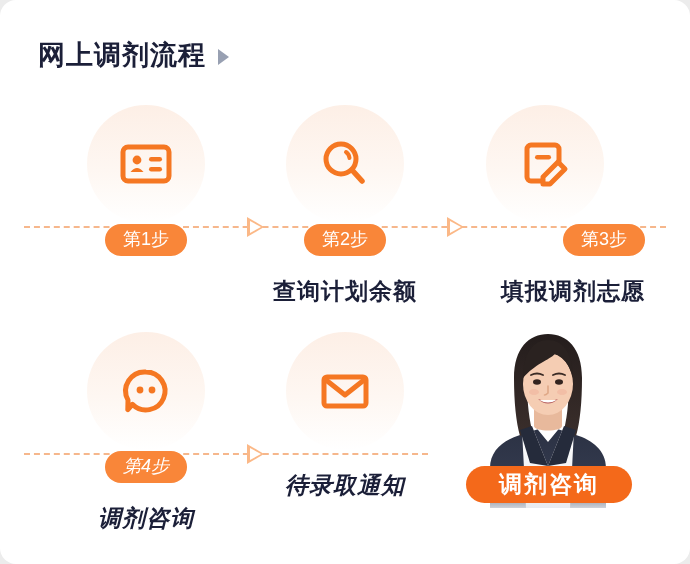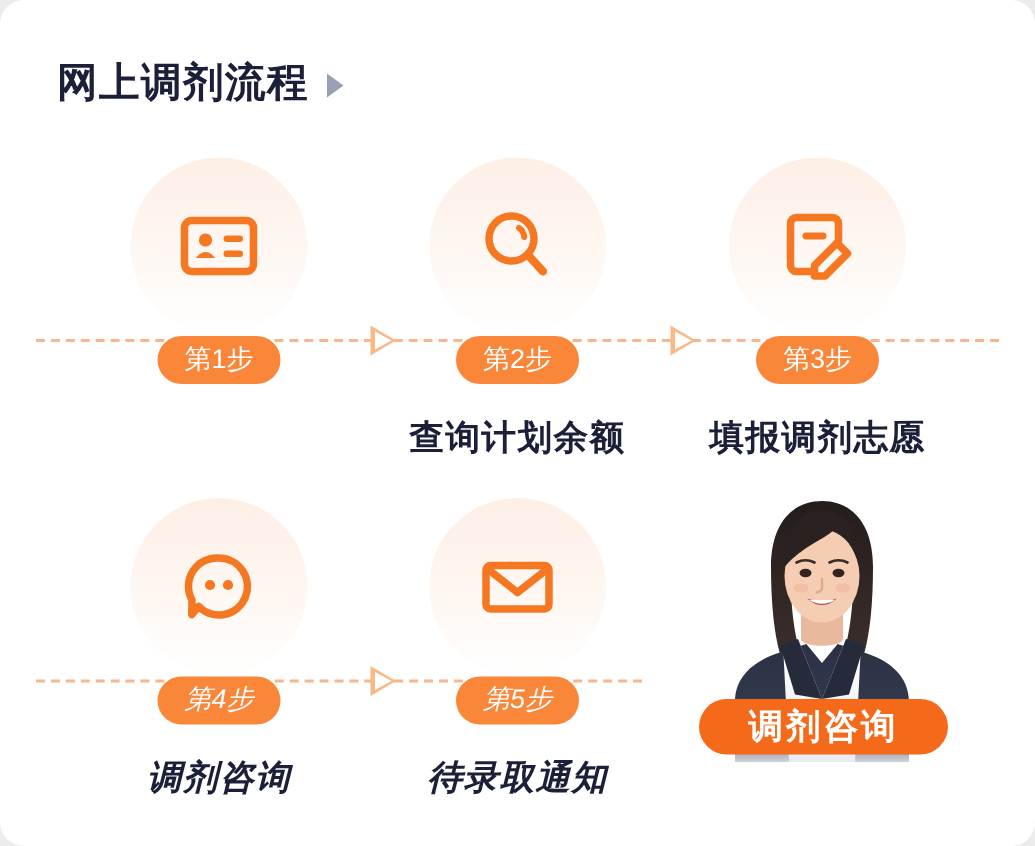--- a/index.html
+++ b/index.html
@@ -88,21 +88,21 @@
   }
 
   .step {
     position: absolute;
     top: 0;
     width: 200px;
     text-align: center;
   }
   .step-c1 { left: 46px; }
   .step-c2 { left: 245px; }
-  .step-c3 { left: 445px; }
+  .step-c3 { left: 445px; text-align: right; }
 
   .blob {
     position: relative;
     width: 118px;
     height: 118px;
     margin: 0 auto;
     border-radius: 50%;
     background: linear-gradient(180deg, #fdefe6 0%, #fef7f2 55%, #ffffff 100%);
   }
   .blob svg {
@@ -243,21 +243,20 @@
       <div class="step-label">调剂咨询</div>
     </div>
 
     <div class="step step-c2">
       <div class="blob">
         <svg width="56" height="56" viewBox="0 0 56 56">
           <rect x="7" y="14" width="42" height="29" rx="3" ry="3" fill="none" stroke="#f57722" stroke-width="5"></rect>
           <path d="M9 17 L28 32 L47 17" fill="none" stroke="#f57722" stroke-width="5" stroke-linecap="round" stroke-linejoin="round"></path>
         </svg>
       </div>
-      <div class="badge">第5步</div>
       <div class="step-label">待录取通知</div>
     </div>
   </div>
 
   <div class="consultant">
     <div class="photo">
       <svg width="160" height="182" viewBox="0 0 160 182">
         <defs>
           <linearGradient id="suitg" x1="0" y1="0" x2="0" y2="1">
             <stop offset="0%" stop-color="#2b3143"></stop>

